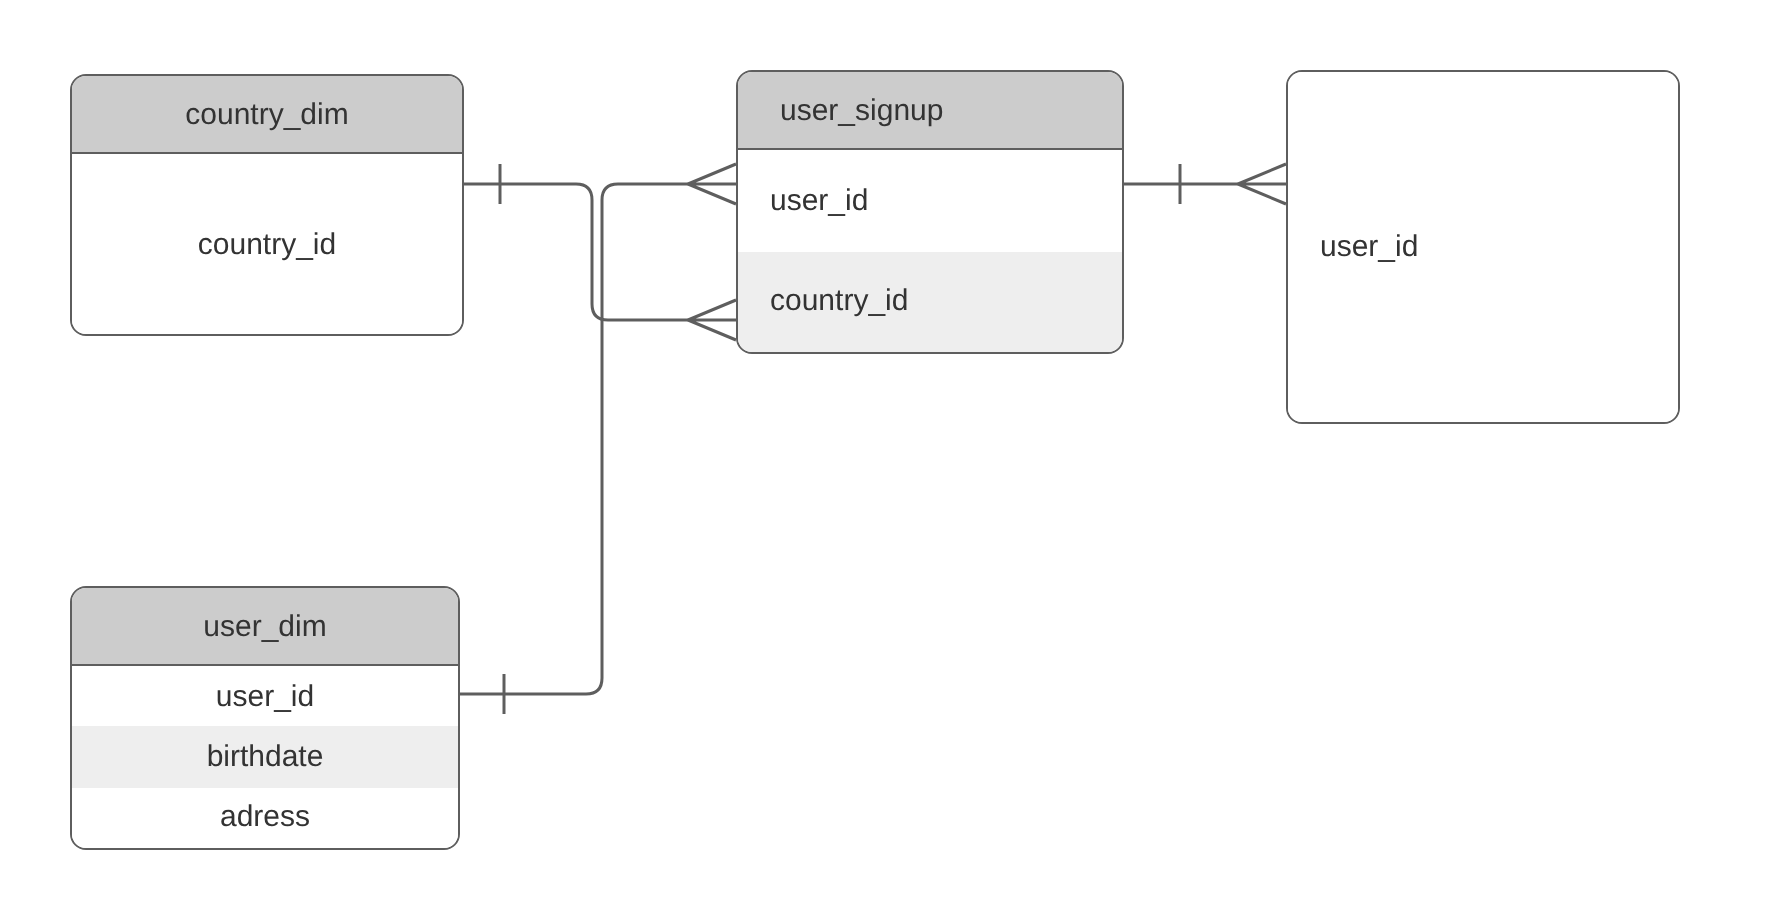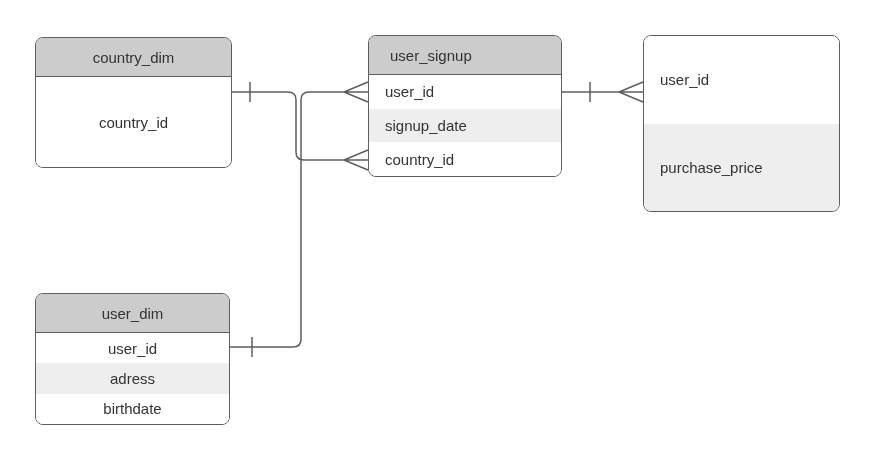--- a/index.html
+++ b/index.html
@@ -100,34 +100,32 @@
     <div class="thead">country_dim</div>
     <div class="tbody">
       <div class="row">country_id</div>
     </div>
   </div>
 
   <div class="er-table italic" style="left:368px; top:35px; width:194px; height:142px">
     <div class="thead">user_signup</div>
     <div class="tbody">
       <div class="row">user_id</div>
-      <div class="row">signup_date</div>
       <div class="row">country_id</div>
     </div>
   </div>
 
   <div class="er-table italic" style="left:643px; top:35px; width:197px; height:177px">
     <div class="tbody">
       <div class="row">user_id</div>
-      <div class="row">purchase_price</div>
     </div>
   </div>
 
   <div class="er-table" style="left:35px; top:293px; width:195px; height:132px">
     <div class="thead">user_dim</div>
     <div class="tbody">
       <div class="row">user_id</div>
+      <div class="row">birthdate</div>
       <div class="row">adress</div>
-      <div class="row">birthdate</div>
     </div>
   </div>
 
 </div>
 
 </body></html>

